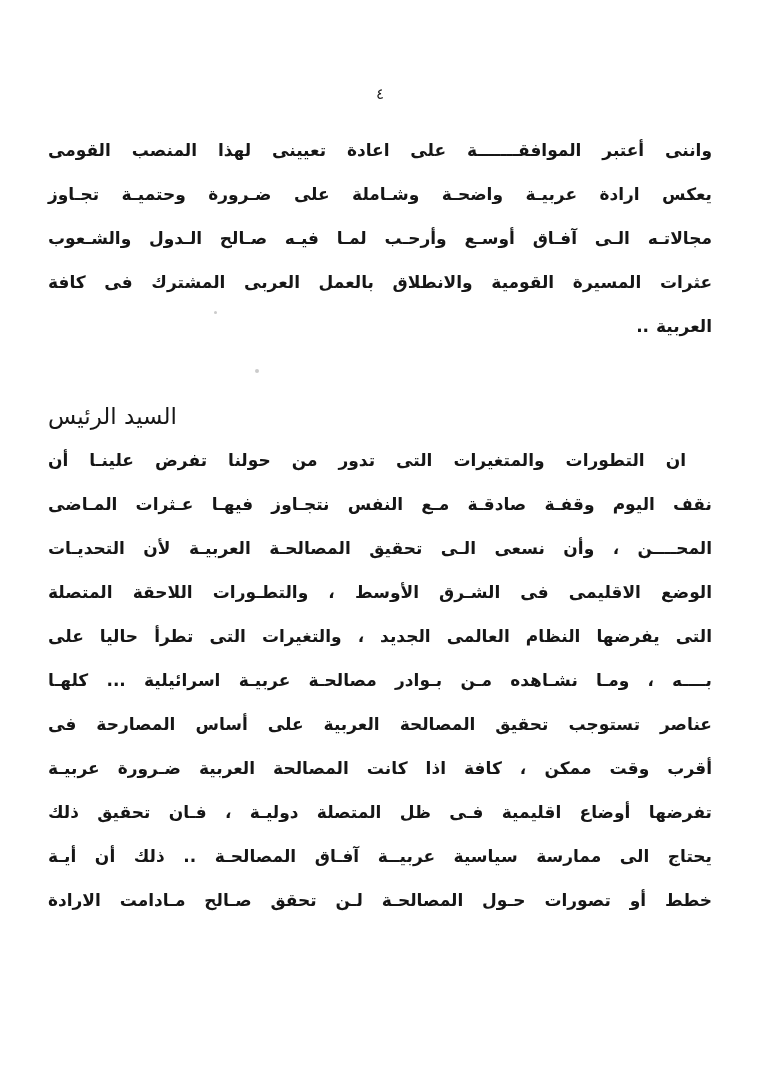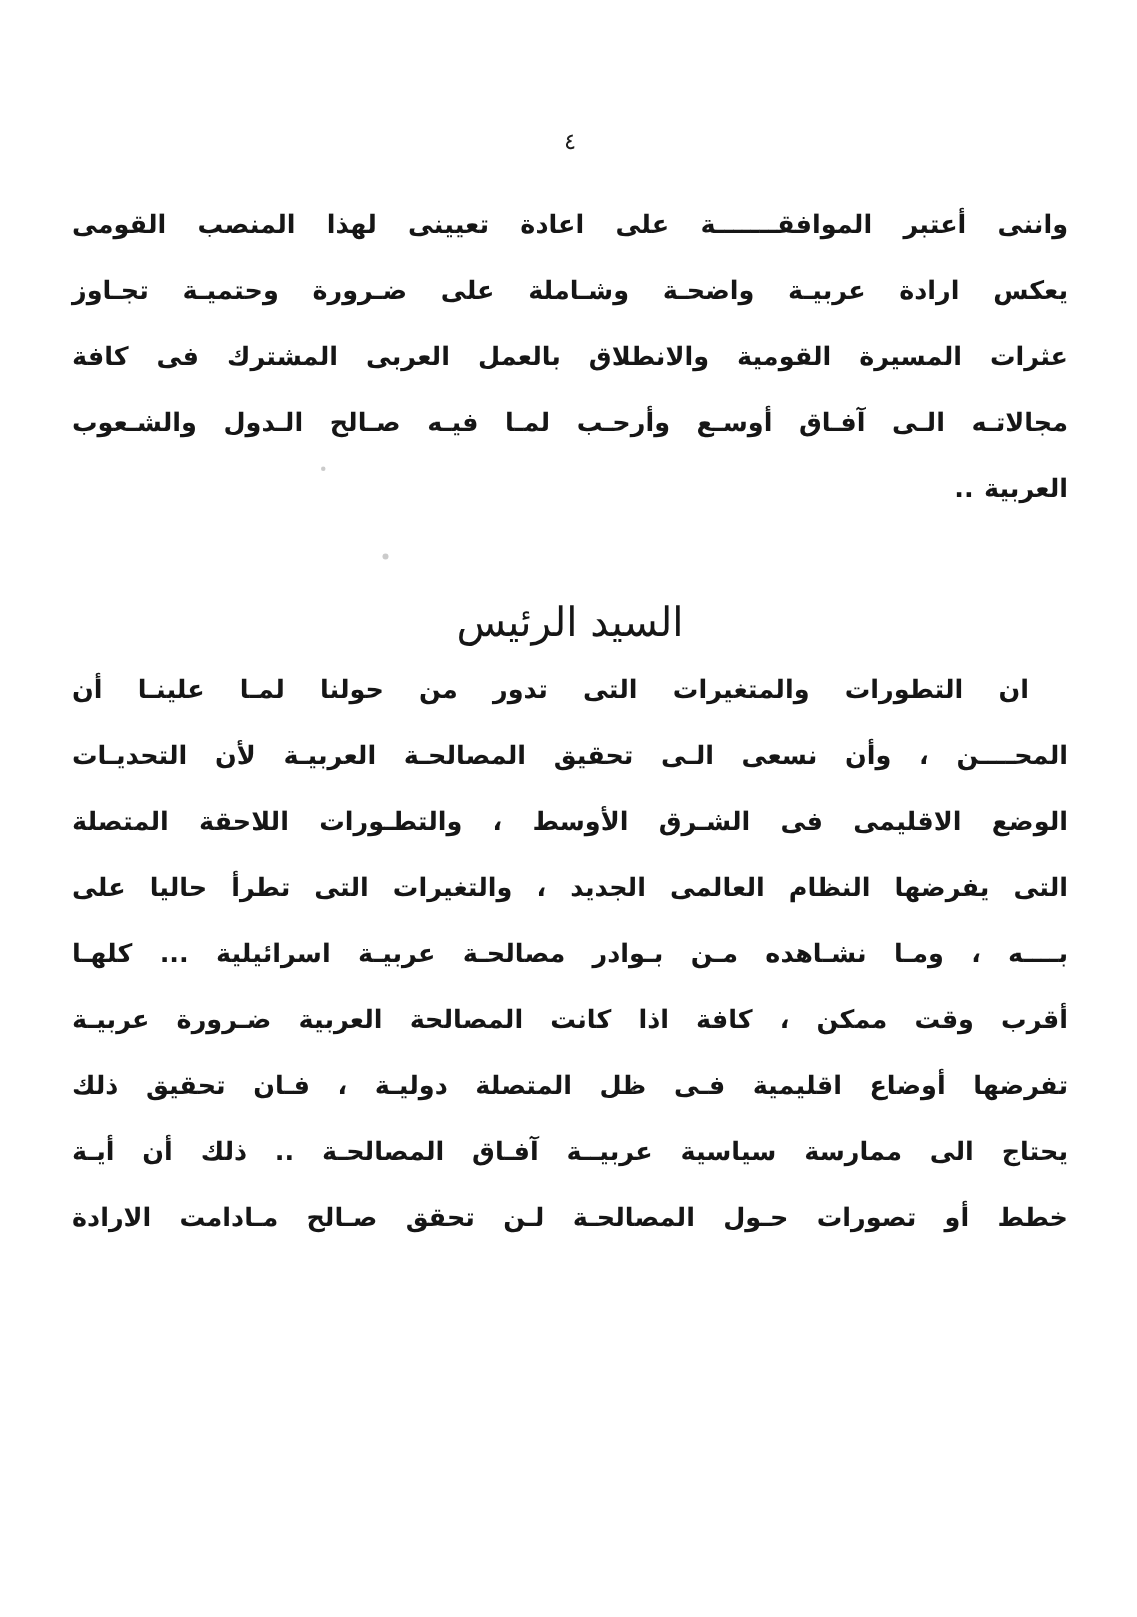--- a/index.html
+++ b/index.html
@@ -46,22 +46,22 @@
   }
   .line-end {
     text-align: center;
     text-align-last: right;
   }
   .first-indent {
     padding-right: 26px;
   }
   .heading {
     direction: rtl;
-    text-align: center;
-    font-size: 27px;
+    text-align: left;
+    font-size: 23px;
     line-height: 44px;
     margin-top: 46px;
   }
   .speckle {
     position: absolute;
     width: 3px;
     height: 3px;
     border-radius: 50%;
     background: #a8a8a8;
     opacity: 0.6;
@@ -74,33 +74,35 @@
 <body>
 
 <div class="page">
   <div class="content">
 
     <div class="page-number">٤</div>
 
     <div class="para">
       <div class="line" lang="ar">واننى أعتبر الموافقـــــــة على اعادة تعيينى لهذا المنصب القومى</div>
       <div class="line" lang="ar">يعكس ارادة عربيـة واضحـة وشـاملة على ضـرورة وحتميـة تجـاوز</div>
+      <div class="line" lang="ar">مجالاتـه الـى آفـاق أوسـع وأرحـب لمـا فيـه صـالح الـدول والشـعوب</div>
       <div class="line" lang="ar">عثرات المسيرة القومية والانطلاق بالعمل العربى المشترك فى كافة</div>
-      <div class="line" lang="ar">مجالاتـه الـى آفـاق أوسـع وأرحـب لمـا فيـه صـالح الـدول والشـعوب</div>
       <div class="line line-end" lang="ar">العربية ..</div>
     </div>
 
     <div class="heading" lang="ar">السيد الرئيس</div>
 
     <div class="para">
-      <div class="line first-indent" lang="ar">ان التطورات والمتغيرات التى تدور من حولنا لمـا علينـا أن</div>
+      <div class="line first-indent" lang="ar">ان التطورات والمتغيرات التى تدور من حولنا تفرض علينـا أن</div>
+      <div class="line" lang="ar">نقف اليوم وقفـة صادقـة مـع النفس نتجـاوز فيهـا عـثرات المـاضى</div>
       <div class="line" lang="ar">المحــــن ، وأن نسعى الـى تحقيق المصالحـة العربيـة لأن التحديـات</div>
       <div class="line" lang="ar">الوضع الاقليمى فى الشـرق الأوسط ، والتطـورات اللاحقة المتصلة</div>
       <div class="line" lang="ar">التى يفرضها النظام العالمى الجديد ، والتغيرات التى تطرأ حاليا على</div>
       <div class="line" lang="ar">بــــه ، ومـا نشـاهده مـن بـوادر مصالحـة عربيـة اسرائيلية ... كلهـا</div>
+      <div class="line" lang="ar">عناصر تستوجب تحقيق المصالحة العربية على أساس المصارحة فى</div>
       <div class="line" lang="ar">أقرب وقت ممكن ، كافة اذا كانت المصالحة العربية ضـرورة عربيـة</div>
       <div class="line" lang="ar">تفرضها أوضاع اقليمية فـى ظل المتصلة دوليـة ، فـان تحقيق ذلك</div>
       <div class="line" lang="ar">يحتاج الى ممارسة سياسية عربيــة آفـاق المصالحـة .. ذلك أن أيـة</div>
       <div class="line" lang="ar">خطط أو تصورات حـول المصالحـة لـن تحقق صـالح مـادامت الارادة</div>
     </div>
 
   </div>
 
   <div class="speckle speckle-1"></div>
   <div class="speckle speckle-2"></div>

